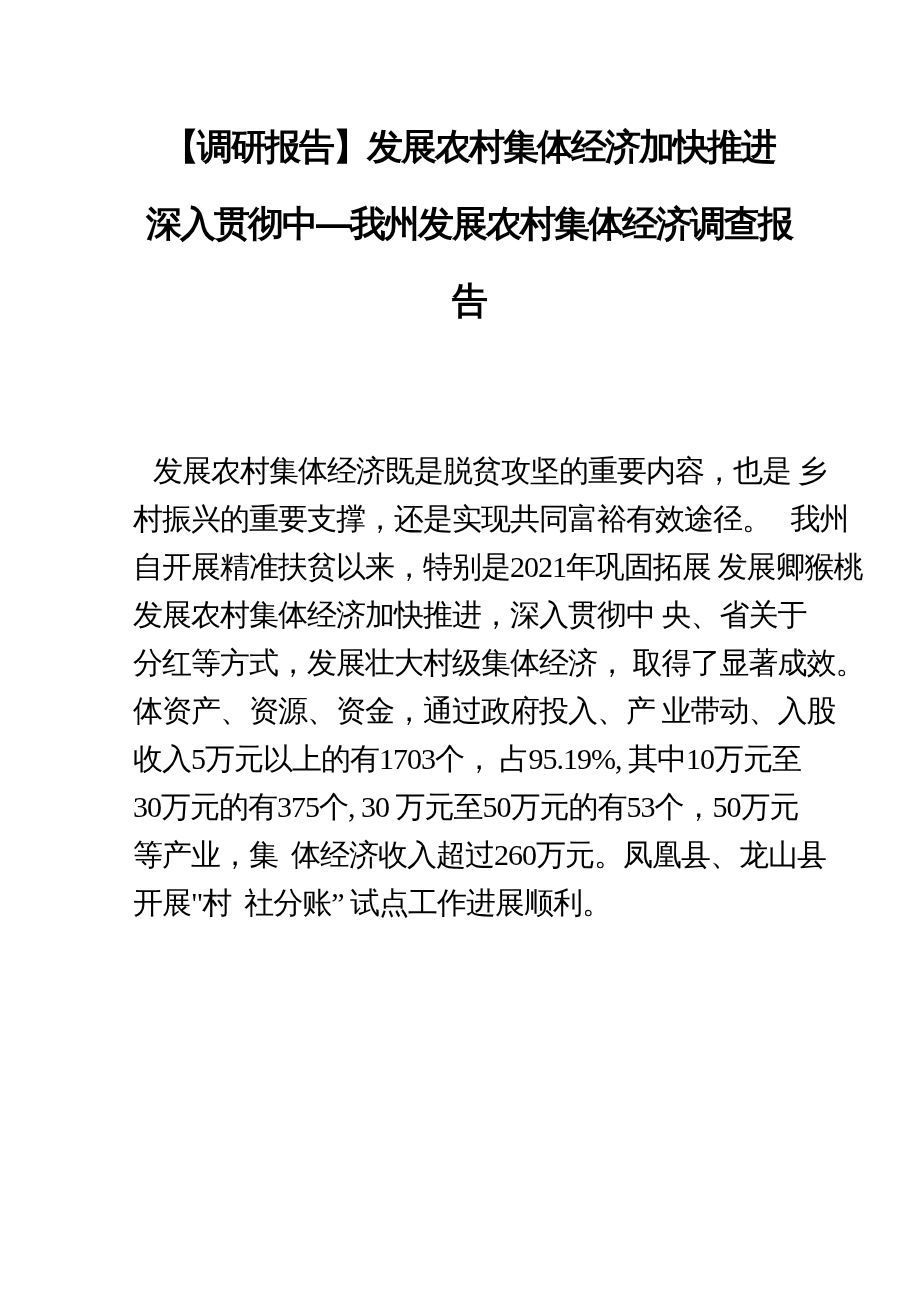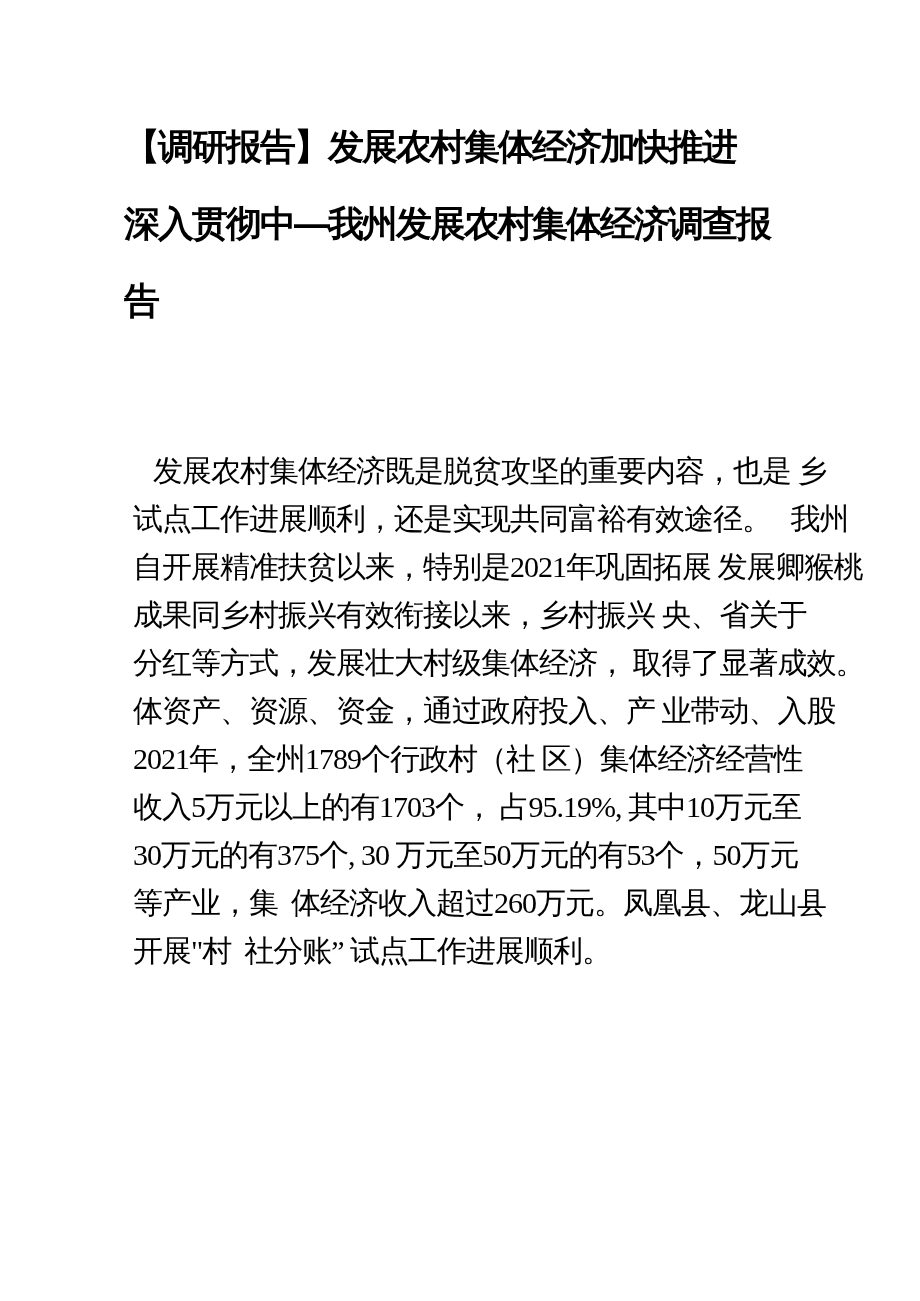--- a/index.html
+++ b/index.html
@@ -13,20 +13,21 @@
     height: 1301px;
     background: #ffffff;
     color: #000000;
     overflow: hidden;
   }
   .title-block {
     position: absolute;
     top: 108px;
     left: 124px;
     width: 690px;
+    text-align: center;
     font-family: "Liberation Sans", "DejaVu Sans", sans-serif;
     font-weight: 700;
     font-size: 36px;
     line-height: 77px;
     letter-spacing: -2px;
   }
   .title-line {
     white-space: pre;
   }
   .body-block {
@@ -51,24 +52,23 @@
 <body>
 
 <div class="page" style="background: rgb(255, 255, 255); color: rgb(0, 0, 0);">
   <div class="title-block">
       <div class="title-line">【调研报告】发展农村集体经济加快推进</div>
       <div class="title-line">深入贯彻中—我州发展农村集体经济调查报</div>
       <div class="title-line">告</div>
     </div>
   <div class="body-block">
       <div class="body-line">发展农村集体经济既是脱贫攻坚的重要内容，也是 乡</div>
-      <div class="body-line">试点工作进展顺利，还是实现共同富裕有效途径。   我州</div>
+      <div class="body-line">村振兴的重要支撑，还是实现共同富裕有效途径。   我州</div>
       <div class="body-line">自开展精准扶贫以来，特别是2021年巩固拓展 发展卿猴桃</div>
-      <div class="body-line">成果同乡村振兴有效衔接以来，乡村振兴 央、省关于</div>
+      <div class="body-line">发展农村集体经济加快推进，深入贯彻中 央、省关于</div>
       <div class="body-line">分红等方式，发展壮大村级集体经济， 取得了显著成效。</div>
       <div class="body-line">体资产、资源、资金，通过政府投入、产 业带动、入股</div>
-      <div class="body-line">2021年，全州1789个行政村（社 区）集体经济经营性</div>
       <div class="body-line">收入5万元以上的有1703个， 占95.19%, 其中10万元至</div>
       <div class="body-line">30万元的有375个, 30 万元至50万元的有53个，50万元</div>
       <div class="body-line">等产业，集  体经济收入超过260万元。凤凰县、龙山县</div>
       <div class="body-line">开展"村  社分账” 试点工作进展顺利。</div>
     </div>
 </div>
 
 </body></html>

